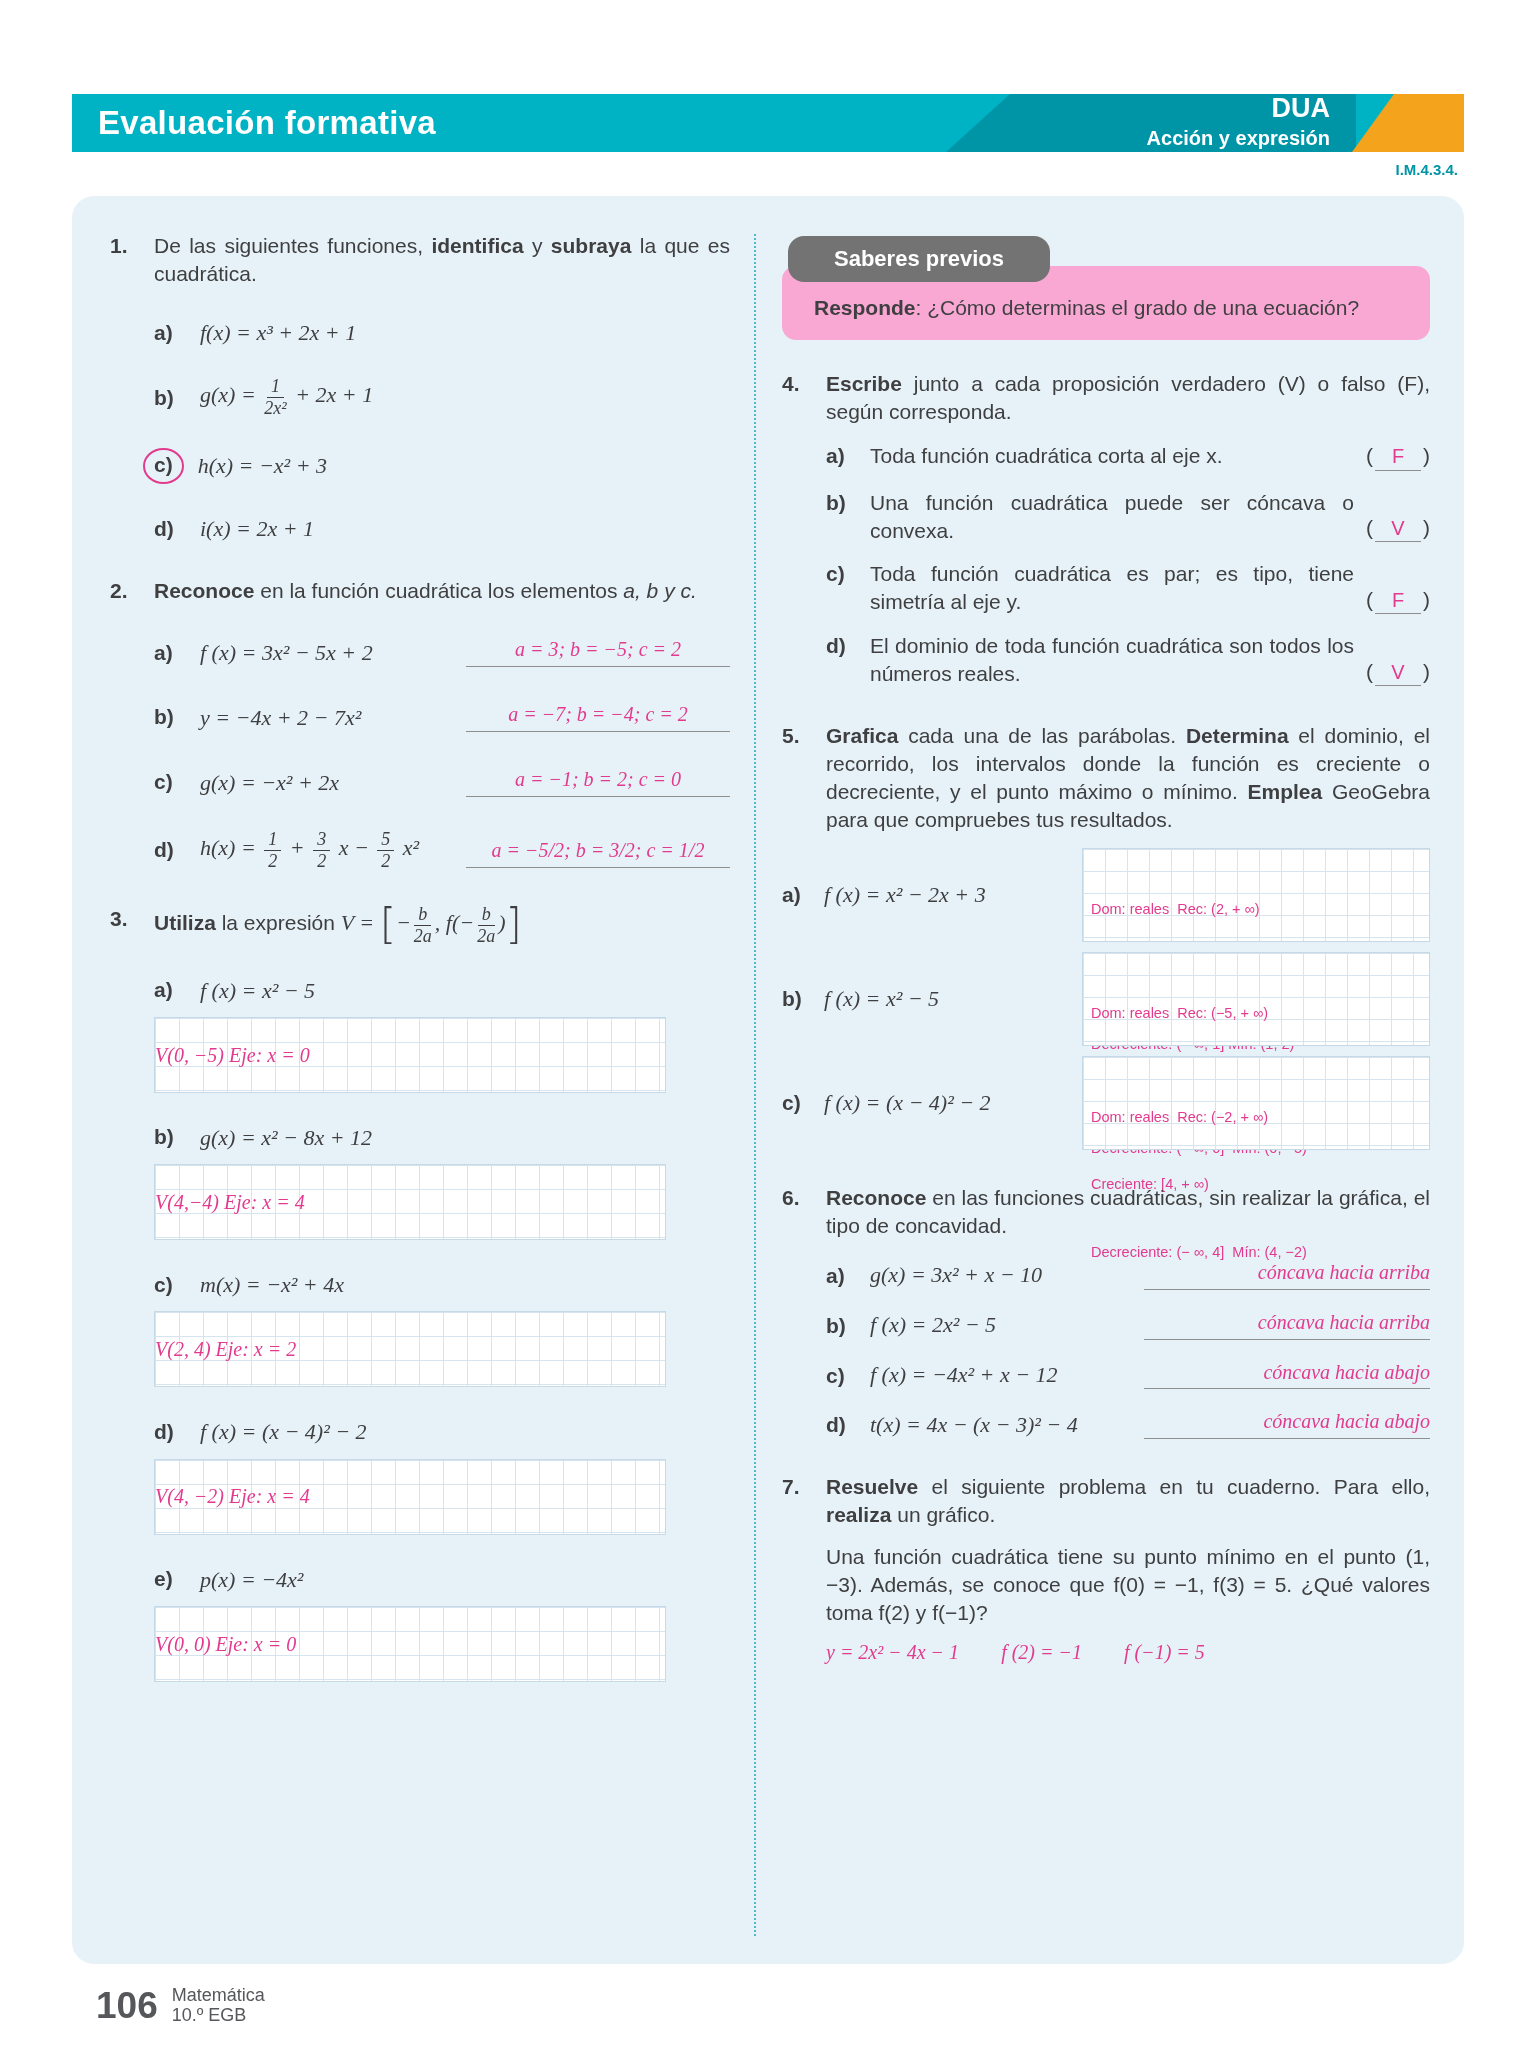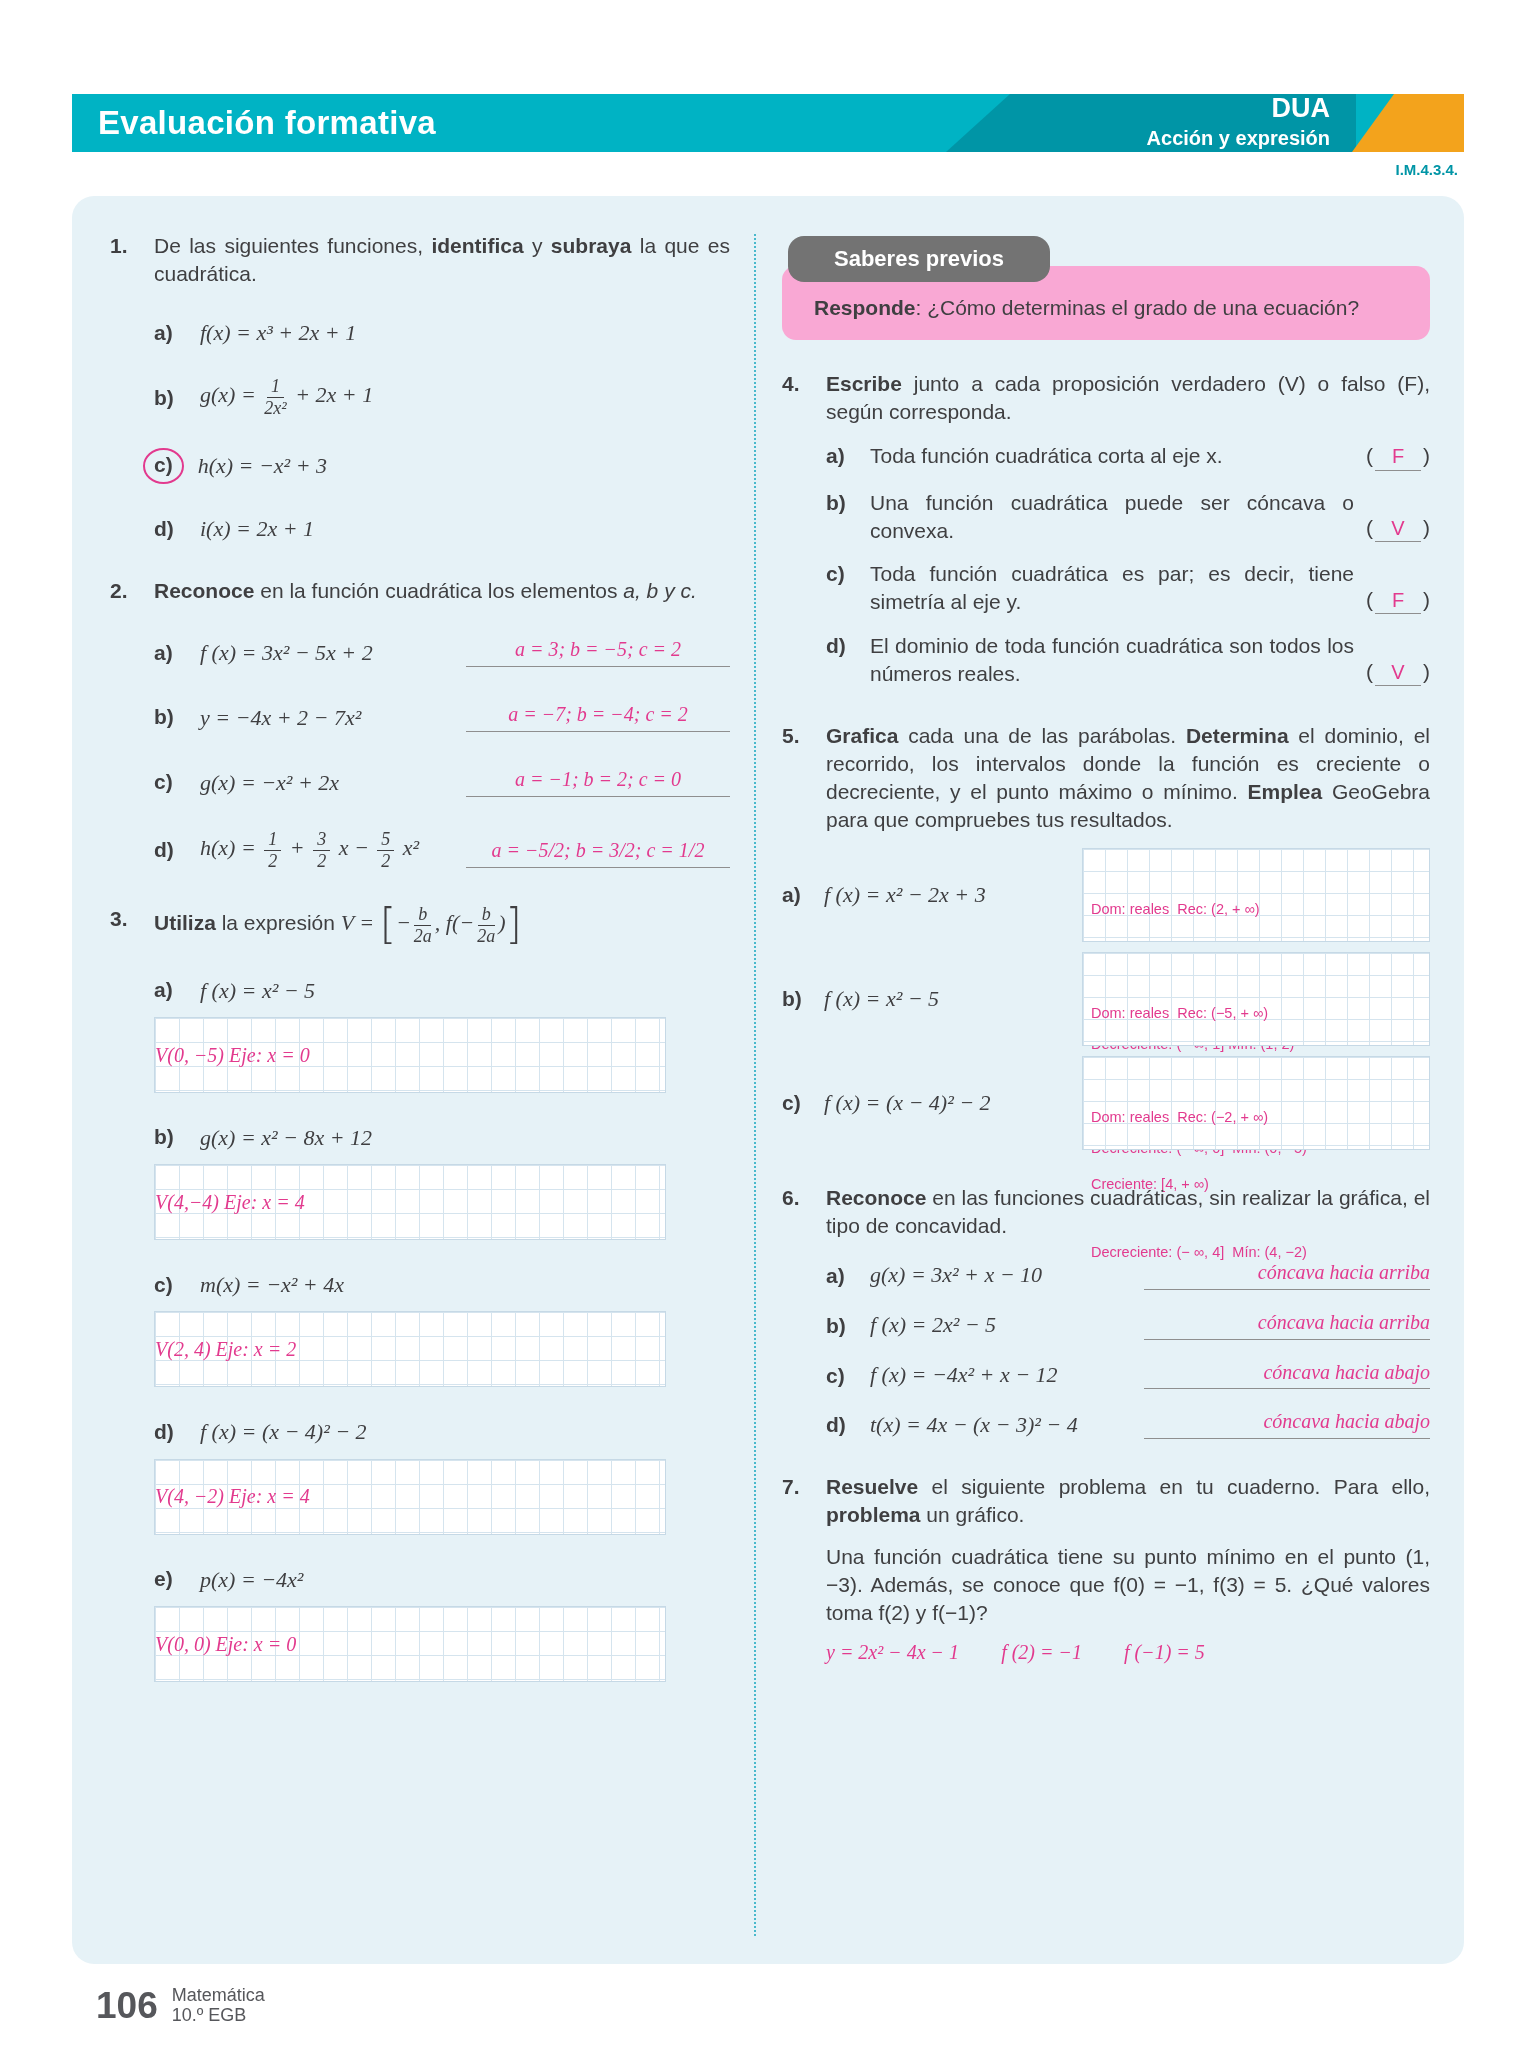--- a/index.html
+++ b/index.html
@@ -307,21 +307,21 @@
           <span class="stmt">Toda función cuadrática corta al eje x.</span>
           <span class="vfans"><span>(</span><span class="vfletter pink">F</span><span>)</span></span>
         </div>
         <div class="item4">
           <span class="ilabel">b)</span>
           <span class="stmt">Una función cuadrática puede ser cóncava o convexa.</span>
           <span class="vfans"><span>(</span><span class="vfletter pink">V</span><span>)</span></span>
         </div>
         <div class="item4">
           <span class="ilabel">c)</span>
-          <span class="stmt">Toda función cuadrática es par; es decir, tiene simetría al eje y.</span>
+          <span class="stmt">Toda función cuadrática es par; es tipo, tiene simetría al eje y.</span>
           <span class="vfans"><span>(</span><span class="vfletter pink">F</span><span>)</span></span>
         </div>
         <div class="item4">
           <span class="ilabel">d)</span>
           <span class="stmt">El dominio de toda función cuadrática son todos los números reales.</span>
           <span class="vfans"><span>(</span><span class="vfletter pink">V</span><span>)</span></span>
         </div>
       </section>
 
       <section class="ex">
@@ -381,21 +381,21 @@
         <div class="item6">
           <span class="ilabel">d)</span>
           <span class="math math6">t(x) = 4x − (x − 3)² − 4</span>
           <span class="ans6"><span class="pink hand">cóncava hacia abajo</span></span>
         </div>
       </section>
 
       <section class="ex">
         <div class="ex-head">
           <span class="ex-num">7.</span>
-          <p class="ex-intro"><b>Resuelve</b><span> el siguiente problema en tu cuaderno. Para ello, </span><b>problema</b><span> un gráfico.</span></p>
+          <p class="ex-intro"><b>Resuelve</b><span> el siguiente problema en tu cuaderno. Para ello, </span><b>realiza</b><span> un gráfico.</span></p>
         </div>
         <p class="ex-body">Una función cuadrática tiene su punto mínimo en el punto (1, −3). Además, se conoce que f(0) = −1, f(3) = 5. ¿Qué valores toma f(2) y f(−1)?</p>
         <div class="ans7">
           <span class="pink hand">y = 2x² − 4x − 1</span>
           <span class="pink hand">f (2) = −1</span>
           <span class="pink hand">f (−1) = 5</span>
         </div>
       </section>
 
     </div>

